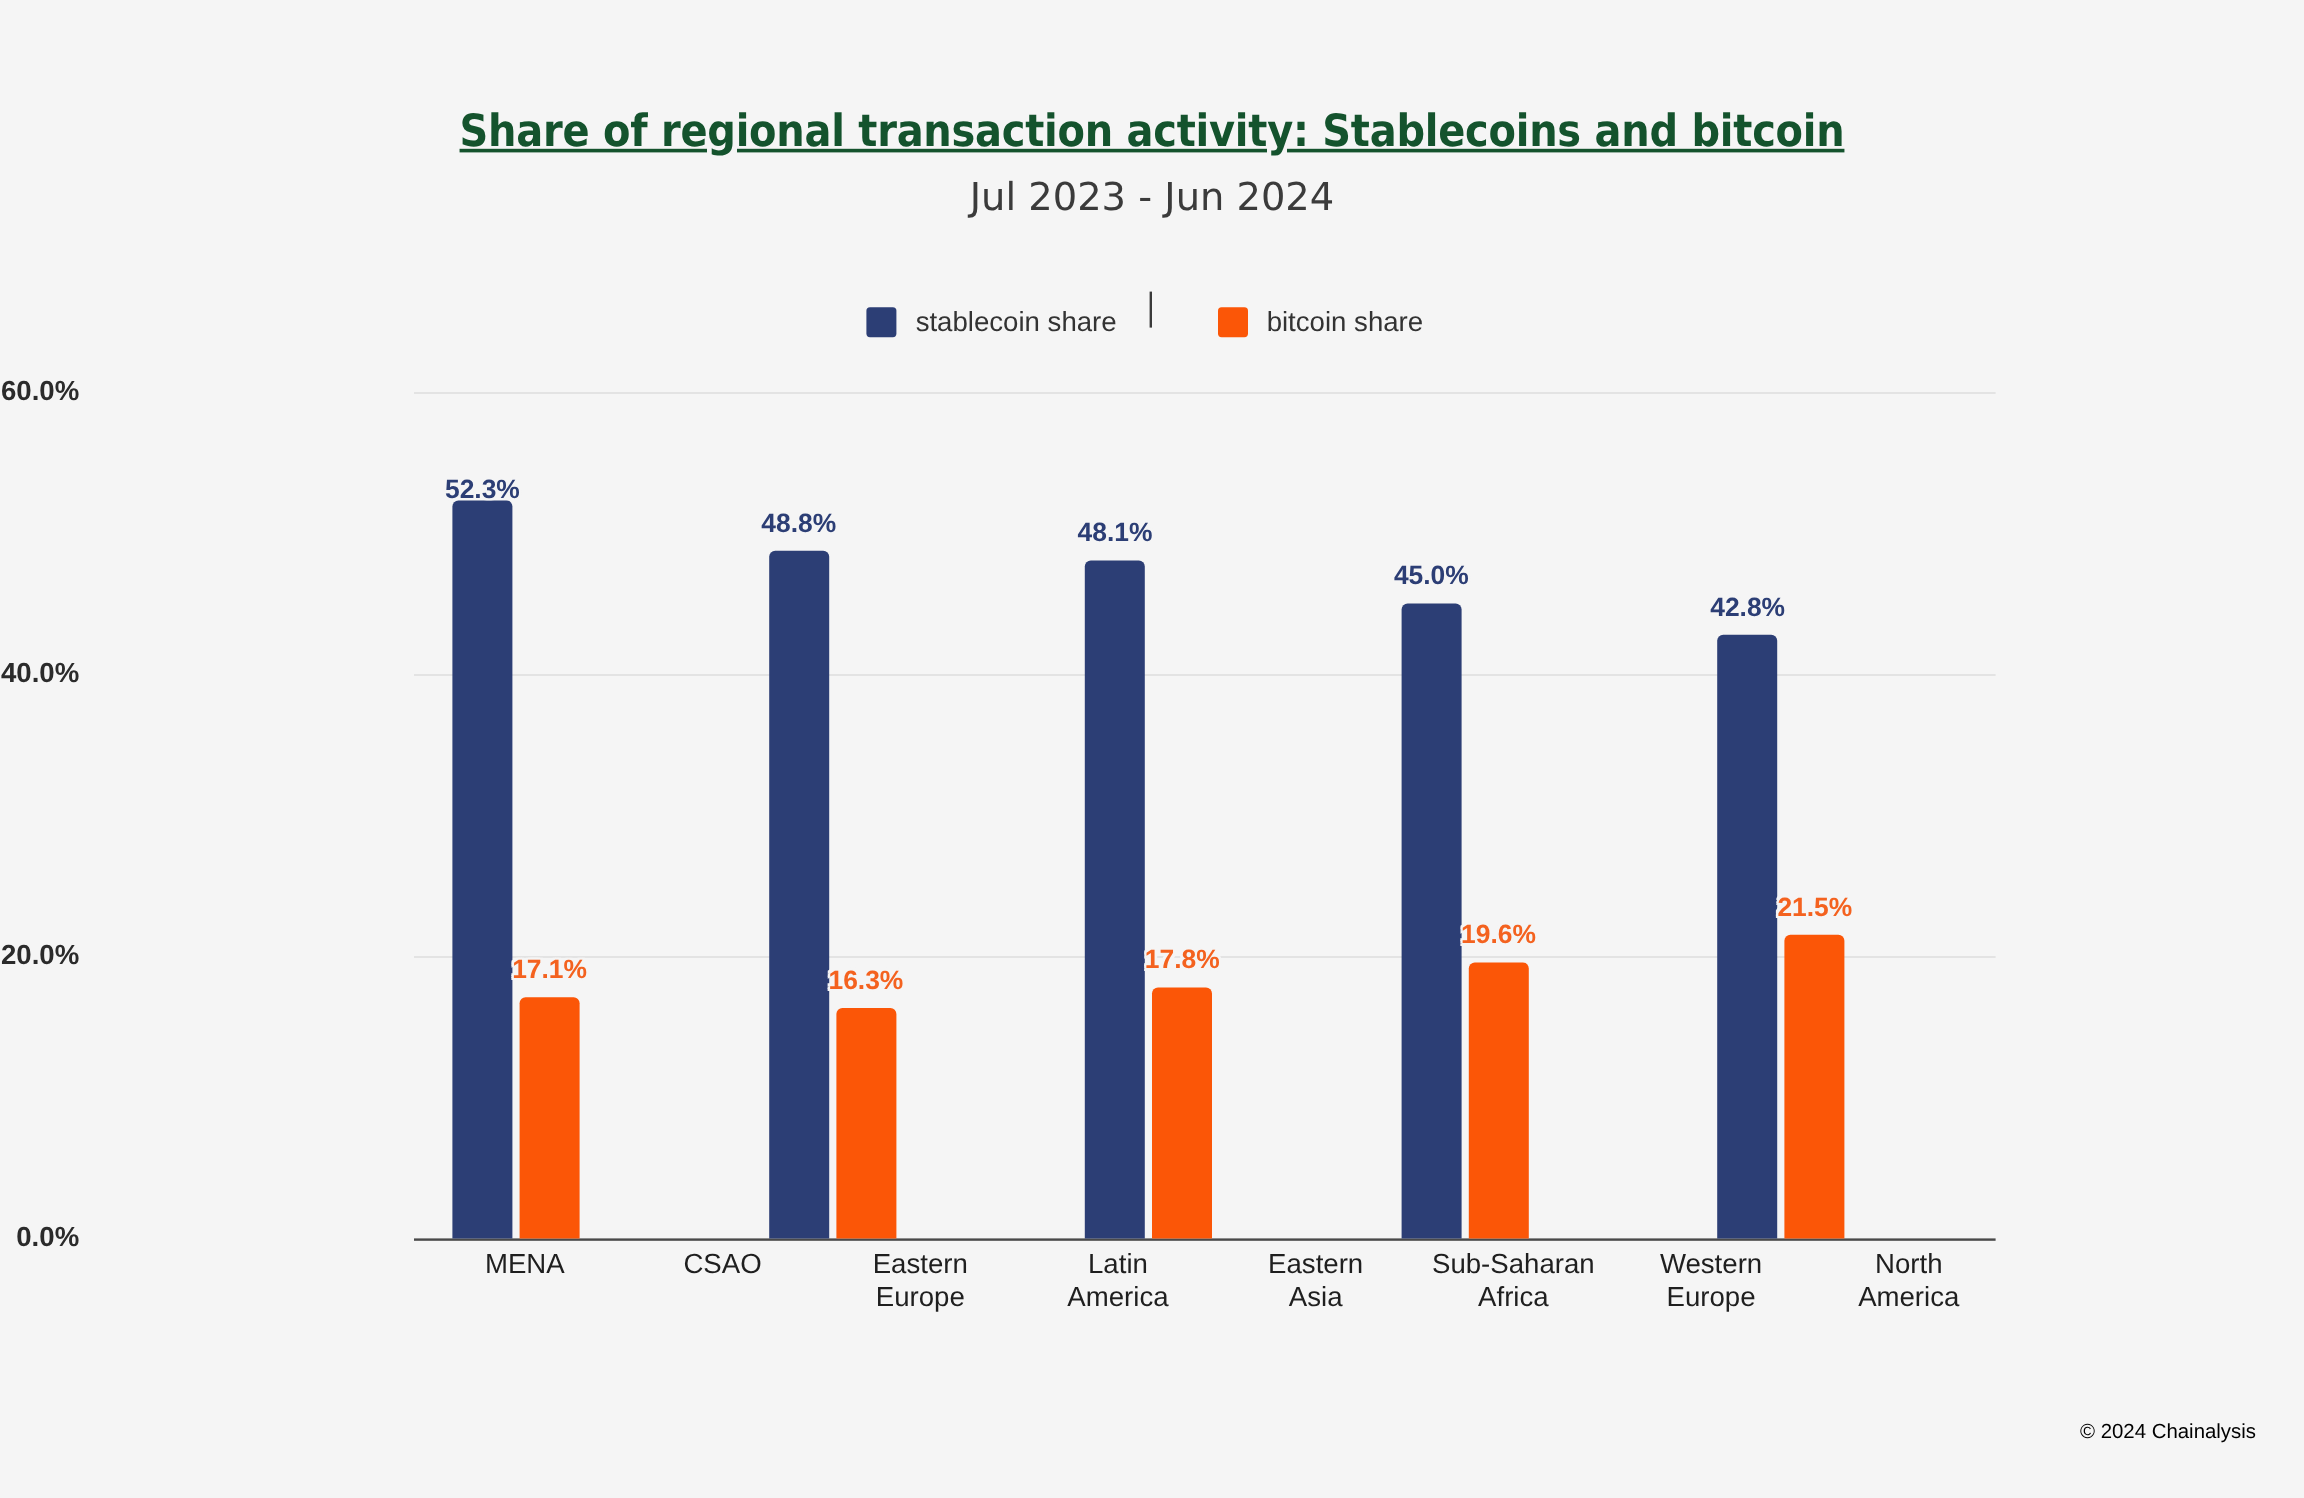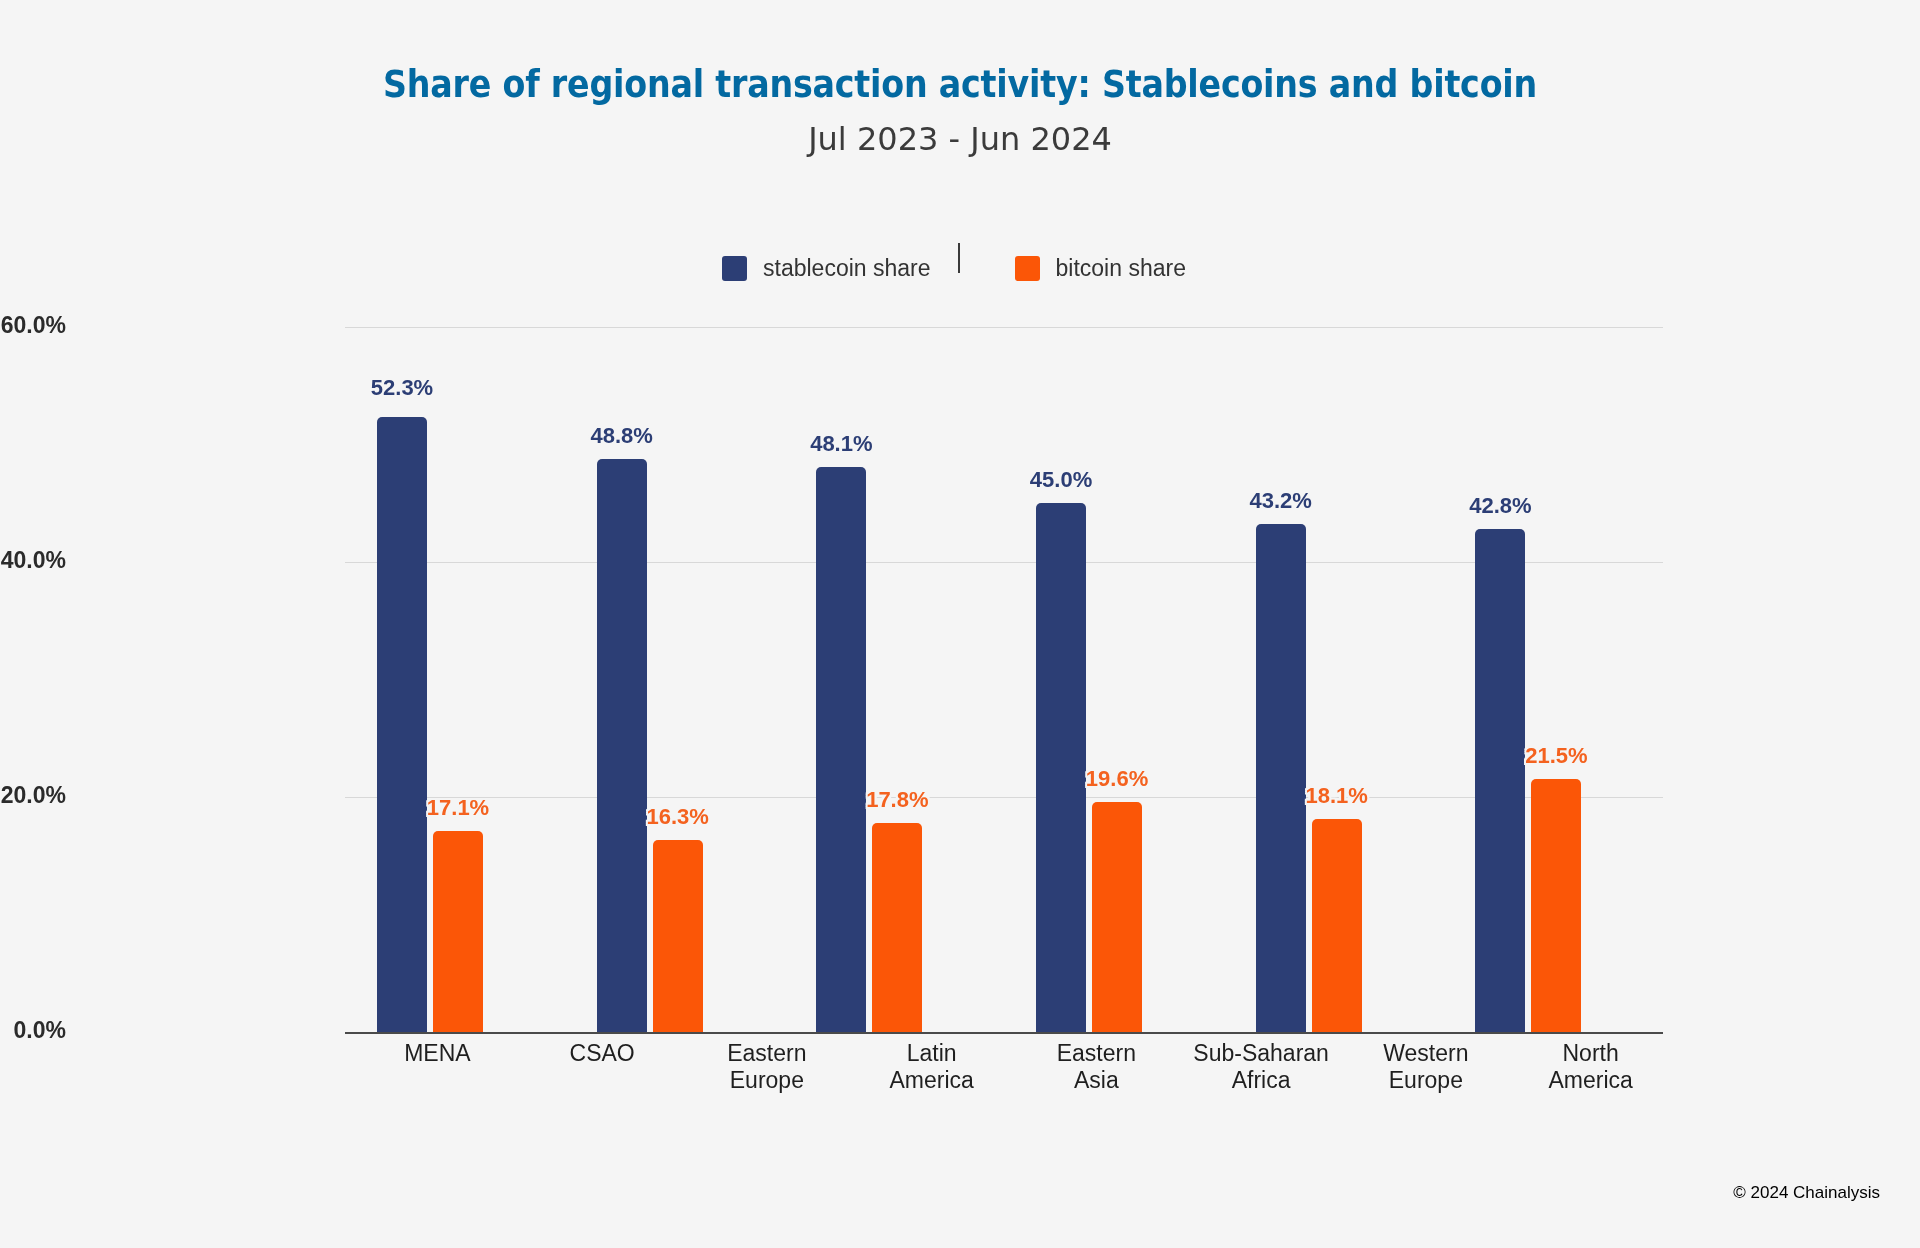--- a/index.html
+++ b/index.html
@@ -18,27 +18,28 @@
   
   .header {
     position: absolute;
     left: 0;
     top: 0;
     width: 1920px;
     text-align: center;
   }
   .chart-title {
     margin: 0;
-    padding-top: 63px;
+    padding-top: 88px;
     font-size: 37px;
     font-weight: bold;
-    color: #0369a1;
+    color: #14532d;
     letter-spacing: -0.2px;
     font-family: "DejaVu Sans", sans-serif;
     font-stretch: condensed;
+    text-decoration: underline;
   }
   .chart-subtitle {
     margin: 0;
     padding-top: 14px;
     font-size: 32px;
     font-weight: normal;
     color: #3b3b3b;
     font-family: "DejaVu Sans", sans-serif;
   }
 
@@ -228,47 +229,41 @@
       <div class="gridline" style="top: 470px;"></div>
       <div class="ytick" style="top: 455px;">20.0%</div>
       <div class="gridline" style="top: 235px;"></div>
       <div class="ytick" style="top: 220px;">40.0%</div>
       <div class="gridline" style="top: 0px;"></div>
       <div class="ytick" style="top: -15px;">60.0%</div>
     </div>
   <div class="groups" id="groups">
       <div class="group">
         <div class="bar stablecoin" style="height: 614.525px;"></div>
-        <div class="bar-label stablecoin" style="bottom: 631px; text-align: center;">52.3%</div>
+        <div class="bar-label stablecoin" style="bottom: 611px; text-align: center;">52.3%</div>
         <div class="bar bitcoin" style="height: 200.925px;"></div>
         <div class="bar-label bitcoin" style="bottom: 210.925px;">17.1%</div>
       </div>
       <div class="group">
         <div class="bar stablecoin" style="height: 573.4px;"></div>
         <div class="bar-label stablecoin" style="bottom: 583.4px;">48.8%</div>
         <div class="bar bitcoin" style="height: 191.525px;"></div>
         <div class="bar-label bitcoin" style="bottom: 201.525px; margin-top: 25px;">16.3%</div>
       </div>
       <div class="group">
         <div class="bar stablecoin" style="height: 565.175px;"></div>
         <div class="bar-label stablecoin" style="bottom: 575.175px;">48.1%</div>
         <div class="bar bitcoin" style="height: 209.15px;"></div>
         <div class="bar-label bitcoin" style="bottom: 219.15px;">17.8%</div>
       </div>
       <div class="group">
         <div class="bar stablecoin" style="height: 528.75px;"></div>
         <div class="bar-label stablecoin" style="bottom: 538.75px;">45.0%</div>
         <div class="bar bitcoin" style="height: 230.3px;"></div>
         <div class="bar-label bitcoin" style="bottom: 240.3px;">19.6%</div>
-      </div>
-      <div class="group">
-        <div class="bar stablecoin" style="height: 507.6px;"></div>
-        <div class="bar-label stablecoin" style="bottom: 517.6px;">43.2%</div>
-        <div class="bar bitcoin" style="height: 212.675px;"></div>
-        <div class="bar-label bitcoin" style="bottom: 222.675px;">18.1%</div>
       </div>
       <div class="group">
         <div class="bar stablecoin" style="height: 502.9px;"></div>
         <div class="bar-label stablecoin" style="bottom: 512.9px; margin-top: 32px;">42.8%</div>
         <div class="bar bitcoin" style="height: 252.625px;"></div>
         <div class="bar-label bitcoin" style="bottom: 262.625px;">21.5%</div>
       </div>
     </div>
   <div class="xlabels" id="xlabels">
       <div class="xlabel">MENA</div>

